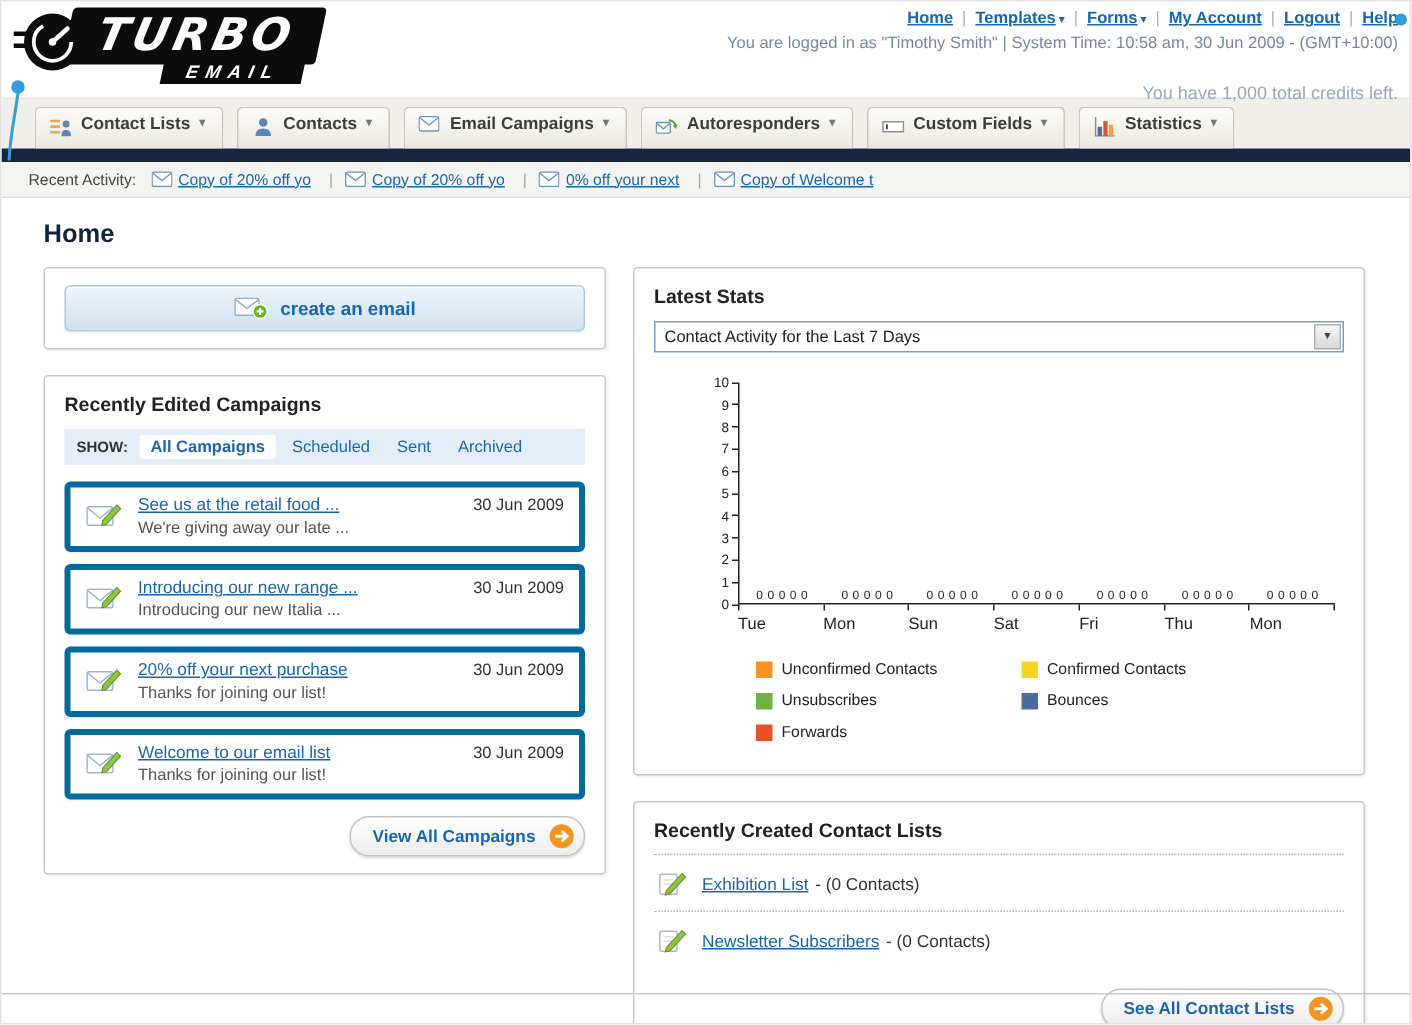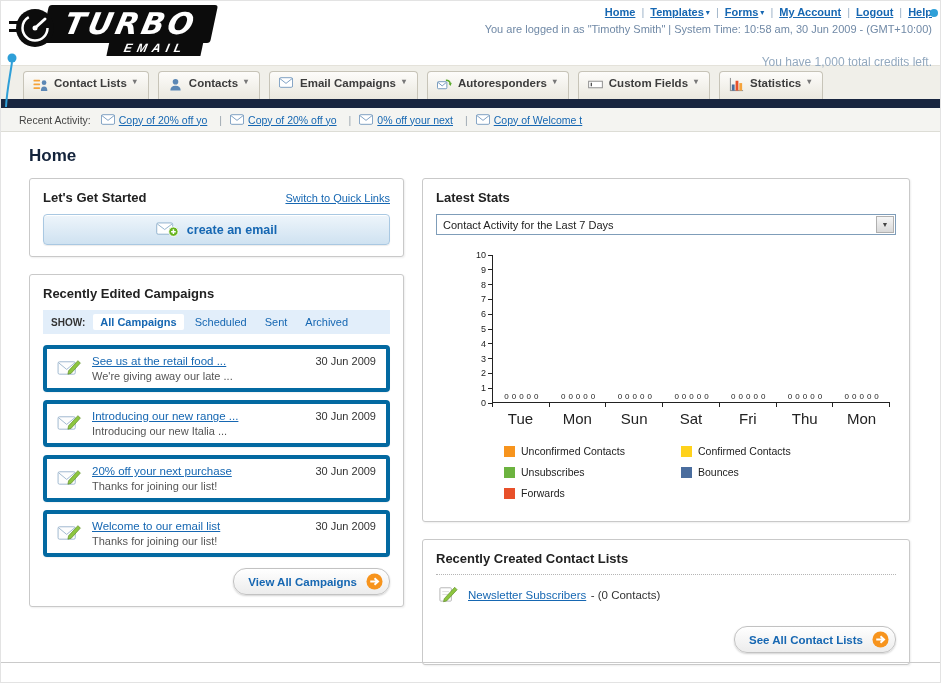--- a/index.html
+++ b/index.html
@@ -142,21 +142,21 @@
   .ylab { font-size: 9px; color: #222; }
   .ydash { width: 4px; height: 1px; background: #222; }
   .chart-plot { position: relative; flex: 1; height: 148px; border-left: 1px solid #222; border-bottom: 1px solid #222; }
   .chart-groups { position: absolute; left: 0; right: 0; bottom: 1px; display: flex; }
   .cgroup { flex: 1; display: flex; justify-content: center; }
   .zeros { display: flex; gap: 3px; }
   .zeros span { font-size: 8px; color: #222; line-height: 1; }
   .chart-ticks { display: flex; justify-content: space-between; margin-left: 26px; }
   .chart-ticks span { width: 1px; height: 4px; background: #222; }
   .chart-xlabels { display: flex; margin-left: 26px; }
-  .xlab { flex: 1; text-align: center; font-size: 15px; color: #222; padding-top: 3px; }
+  .xlab { flex: 1; text-align: left; font-size: 11px; color: #222; padding-top: 3px; }
   .legend { margin: 18px 0 2px 38px; display: flex; flex-wrap: wrap; }
   .lg-item { display: flex; align-items: center; gap: 6px; width: 177px; margin-bottom: 9px; }
   .lg-swatch { width: 11px; height: 11px; flex: none; }
   .lg-label { font-size: 10.5px; color: #222; }
 
   
   .cl-list { margin-top: 8px; }
   .cl-item { display: flex; align-items: center; gap: 9px; padding: 8px 2px; border-top: 1px dotted #b5b5b5; }
   .cl-item .icon { display: inline-flex; }
   .cl-link { color: #1667b2; font-size: 11.5px; text-decoration: underline; }
@@ -350,24 +350,20 @@
 </div>
 
 <div class="content">
   <div class="page-title">Home</div>
 
   <div class="columns">
 
     <div class="col-left">
 
       <div class="panel">
-        <div class="gs-head">
-          <span class="panel-title">Let's Get Started</span>
-          <a class="gs-link">Switch to Quick Links</a>
-        </div>
         <div class="gs-buttons">
           <div class="gs-btn">
             <span class="icon">
                 <svg viewBox="0 0 24 16" width="23" height="15">
                   <rect x="0.5" y="1" width="17" height="12" rx="1.5" fill="#fff" stroke="#8fb0cc"></rect>
                   <path d="M1 2 L9 8 L17 2" fill="none" stroke="#8fb0cc"></path>
                   <circle cx="18.3" cy="10.3" r="5" fill="#67b41f" stroke="#fff"></circle>
                   <path d="M15.8 10.3 h5 M18.3 7.8 v5" stroke="#fff" stroke-width="1.6"></path>
                 </svg>
               </span>
@@ -633,20 +629,32 @@
                 <span class="lg-label">Forwards</span>
               </div>
             </div>
         </div>
       </div>
 
       <div class="panel">
         <div class="panel-title">Recently Created Contact Lists</div>
         <div class="cl-list">
 
+            <div class="cl-item">
+              <span class="icon">
+                <svg viewBox="0 0 22 22" width="21" height="21">
+                  <rect x="2" y="5" width="12" height="14" rx="1" fill="#fff" stroke="#b5b5b5"></rect>
+                  <line x1="4.5" y1="9" x2="11.5" y2="9" stroke="#dcdcdc"></line>
+                  <line x1="4.5" y1="12" x2="11.5" y2="12" stroke="#dcdcdc"></line>
+                  <path d="M6.5 16.5 L17.5 4.5 L20 7 L9 18.8 L5.8 19.6 Z" fill="#8dc63f" stroke="#5f8c2a" stroke-width="0.7"></path>
+                </svg>
+              </span>
+              <span><a class="cl-link">Exhibition List</a>
+              <span class="cl-detail">- (0 Contacts)</span></span>
+            </div>
 
             <div class="cl-item">
               <span class="icon">
                 <svg viewBox="0 0 22 22" width="21" height="21">
                   <rect x="2" y="5" width="12" height="14" rx="1" fill="#fff" stroke="#b5b5b5"></rect>
                   <line x1="4.5" y1="9" x2="11.5" y2="9" stroke="#dcdcdc"></line>
                   <line x1="4.5" y1="12" x2="11.5" y2="12" stroke="#dcdcdc"></line>
                   <path d="M6.5 16.5 L17.5 4.5 L20 7 L9 18.8 L5.8 19.6 Z" fill="#8dc63f" stroke="#5f8c2a" stroke-width="0.7"></path>
                 </svg>
               </span>

